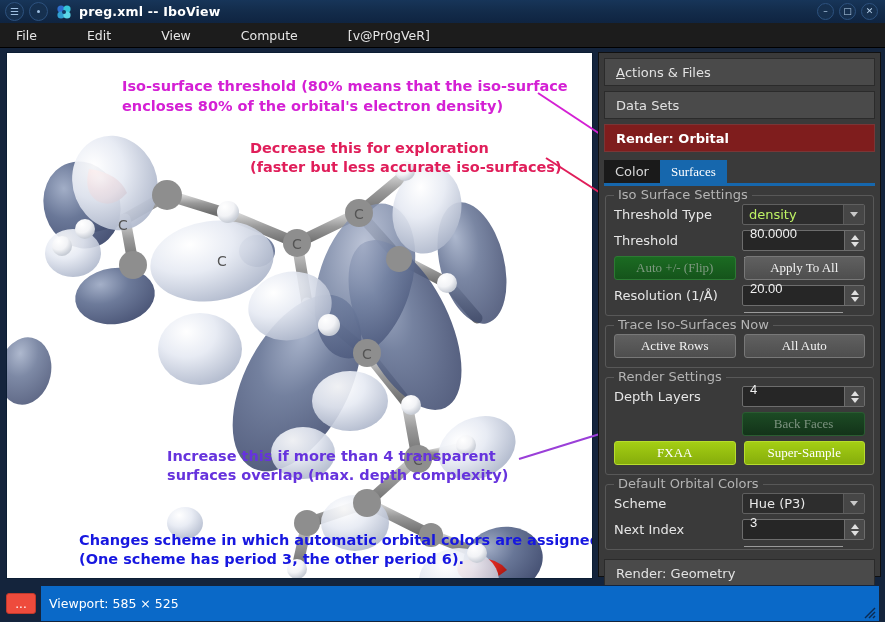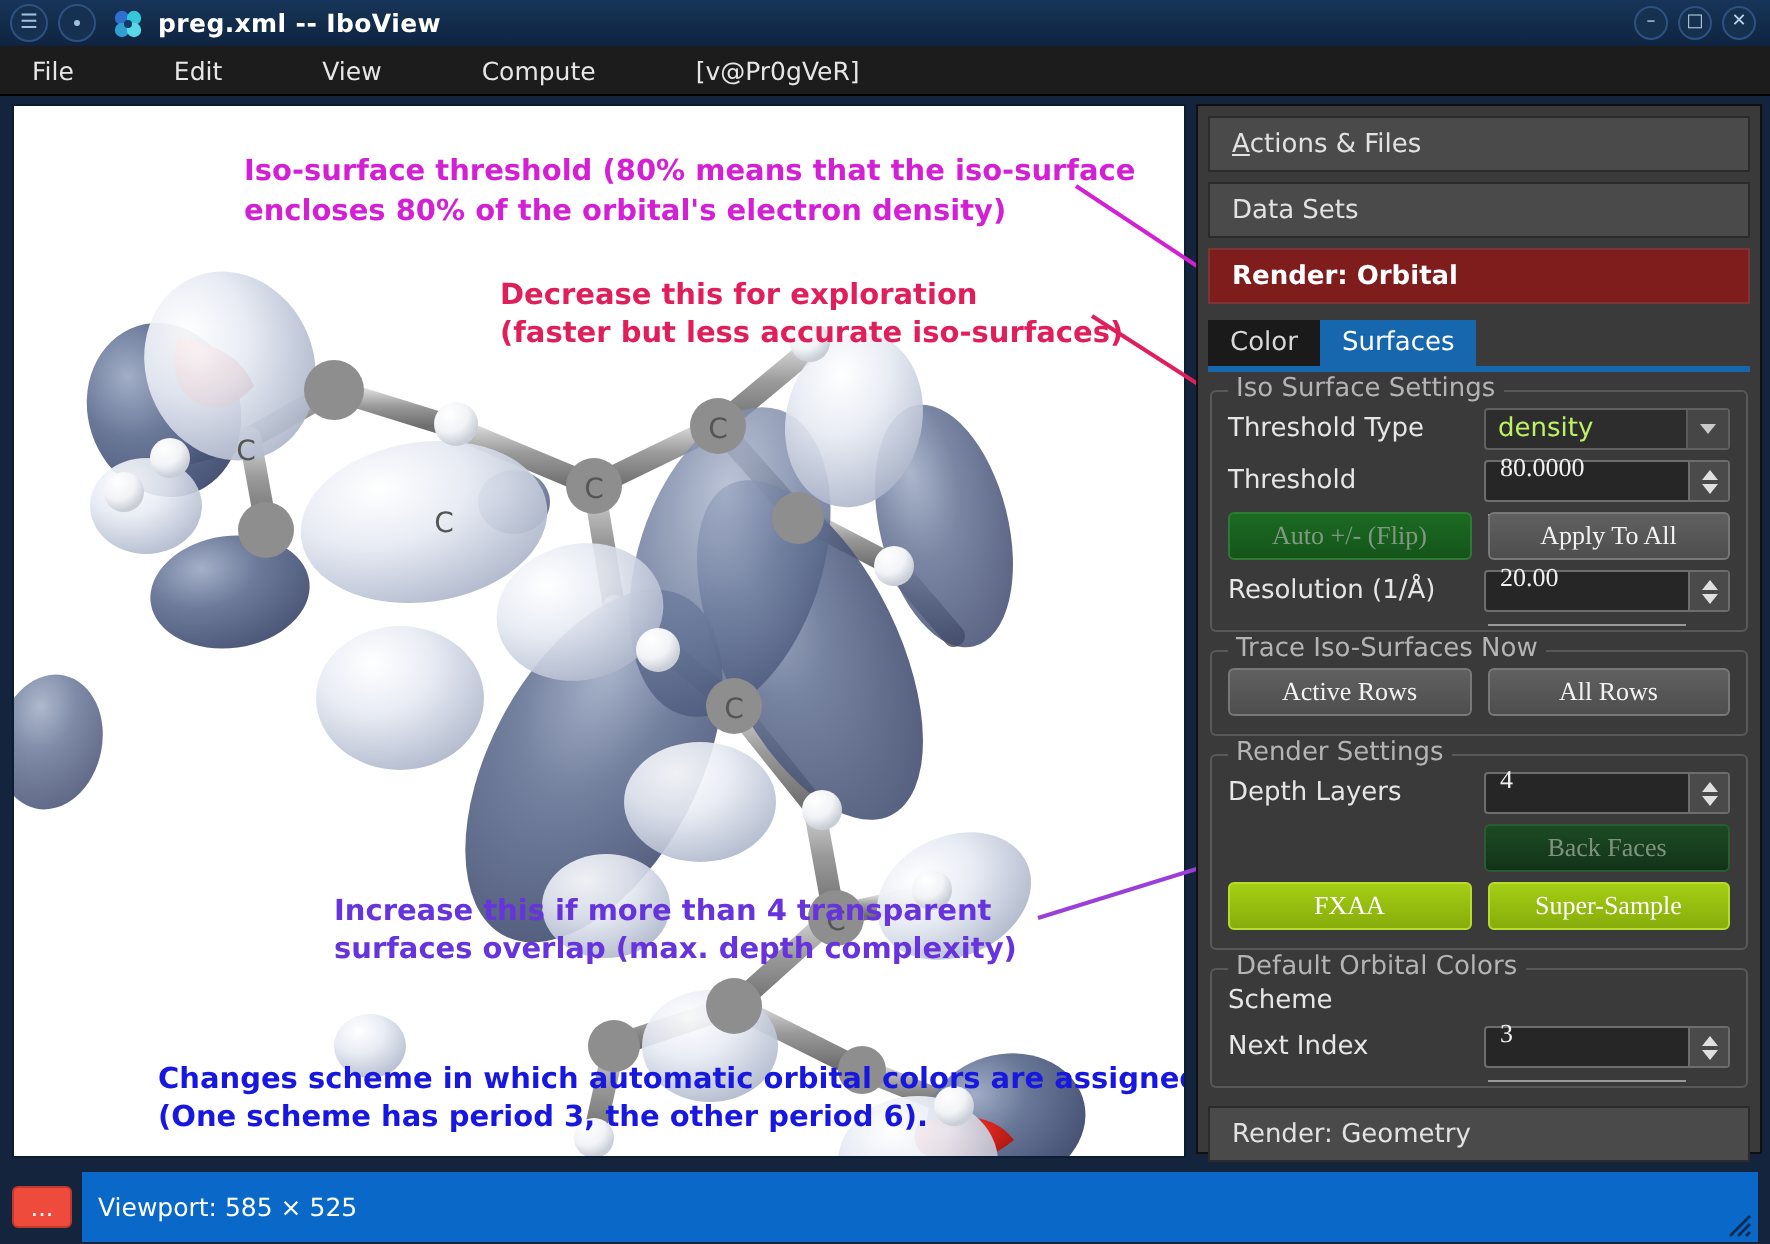--- a/index.html
+++ b/index.html
@@ -163,21 +163,21 @@
   }
   .tab {
     height: 23px;
     padding: 0 11px;
     display: flex; align-items: center;
     font-size: 13px;
     color: #d8d8d8;
     font-family: "DejaVu Sans", sans-serif;
   }
   .tab.inactive { background: #1a1a1a; }
-  .tab.active { background: #1667ad; color: #ffffff; }
+  .tab.active { background: #1667ad; color: #ffffff; font-family: Liberation Serif, serif; }
   .tab-underline {
     margin: 0 5px;
     height: 3px;
     background: #1667ad;
   }
 
   
   .group {
     margin: 9px 6px 0 6px;
     border: 1px solid #585858;
@@ -248,21 +248,21 @@
     background: #262626;
     border: 1px solid #6d6d6d;
     border-radius: 2px;
     display: flex; align-items: center;
     box-sizing: border-box;
   }
   .spin .val {
     padding-left: 6px;
     color: #f0f0f0;
     font-size: 13px;
-    font-family: Liberation Serif, serif;
+    font-family: Liberation Sans, sans-serif;
     flex: 1;
     border-bottom: 1px solid #9a9a9a;
     height: 34px;
     line-height: 19px;
     box-sizing: border-box;
     margin: 0 1px;
   }
   .spin .btns {
     width: 19px; height: 19px;
     background: #4a4a4a;
@@ -612,21 +612,21 @@
       </div>
     </div>
 
     <div class="group">
       <div class="legend">Trace Iso-Surfaces Now</div>
       <div class="btn2row" style="margin-bottom:0;">
         <div class="btn grey">
           <span>Active Rows</span>
         </div>
         <div class="btn grey">
-          <span>All Rows</span>
+          <span>All Auto</span>
         </div>
       </div>
     </div>
 
     <div class="group">
       <div class="legend">Render Settings</div>
 
       <div class="row">
         <div class="lbl">Depth Layers</div>
         <div class="spin">
@@ -653,20 +653,26 @@
           <span>Super-Sample</span>
         </div>
       </div>
     </div>
 
     <div class="group">
       <div class="legend">Default Orbital Colors</div>
 
       <div class="row">
         <div class="lbl">Scheme</div>
+        <div class="combo">
+          <div class="val">Hue (P3)</div>
+          <div class="arrow">
+              <i></i>
+            </div>
+        </div>
       </div>
 
       <div class="row" style="margin-bottom:0;">
         <div class="lbl">Next Index</div>
         <div class="spin">
           <div class="val">3</div>
           <div class="btns">
               <i class="up"></i>
               <i class="dn"></i>
             </div>

